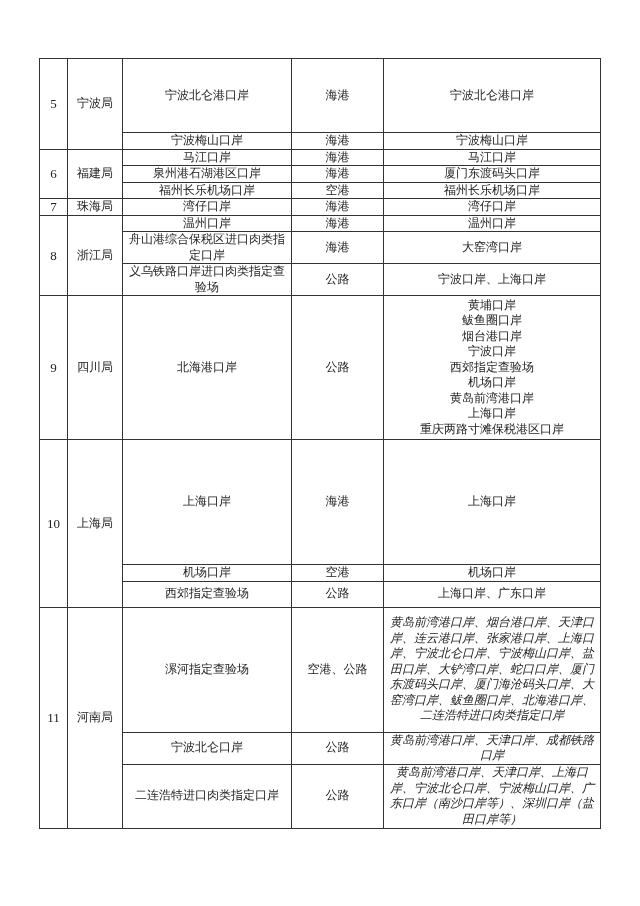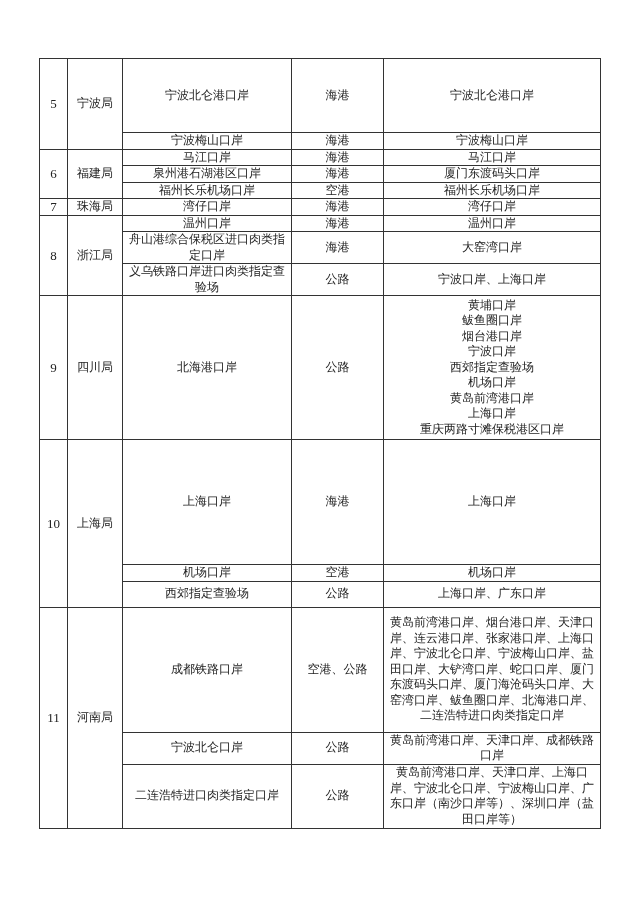--- a/index.html
+++ b/index.html
@@ -8,21 +8,21 @@
   table.port-table {
     position: absolute; left: 39px; top: 58px; width: 561px;
     border-collapse: collapse; table-layout: fixed; font-size: 12px; line-height: 15.5px;
   }
   table.port-table td {
     border: 1.3px solid #333; text-align: center; vertical-align: middle;
     padding: 0 3px; overflow: hidden;
   }
   td.no { font-family: "Liberation Serif", serif; font-size: 13px; }
   td.list-cell .line { display: block; text-align: center; }
-  td.wrap-left { text-align: center; }
+  td.wrap-left { text-align: center; font-style: italic; }
 </style>
 </head>
 <body>
 
 <table class="port-table">
   <colgroup>
     <col style="width:28px">
       <col style="width:55px">
       <col style="width:169px">
       <col style="width:92px">
@@ -119,21 +119,21 @@
     </tr>
     <tr style="height:26px">
       <td>西郊指定查验场</td>
       <td>公路</td>
       <td>上海口岸、广东口岸</td>
     </tr>
 
     <tr style="height:125px">
       <td class="no" rowspan="3">11</td>
       <td rowspan="3">河南局</td>
-      <td>成都铁路口岸</td>
+      <td>漯河指定查验场</td>
       <td>空港、公路</td>
       <td class="wrap-left">黄岛前湾港口岸、烟台港口岸、天津口岸、连云港口岸、张家港口岸、上海口岸、宁波北仑口岸、宁波梅山口岸、盐田口岸、大铲湾口岸、蛇口口岸、厦门东渡码头口岸、厦门海沧码头口岸、大窑湾口岸、鲅鱼圈口岸、北海港口岸、二连浩特进口肉类指定口岸</td>
     </tr>
     <tr style="height:31px">
       <td>宁波北仑口岸</td>
       <td>公路</td>
       <td class="wrap-left">黄岛前湾港口岸、天津口岸、成都铁路口岸</td>
     </tr>
     <tr style="height:64px">
       <td>二连浩特进口肉类指定口岸</td>

